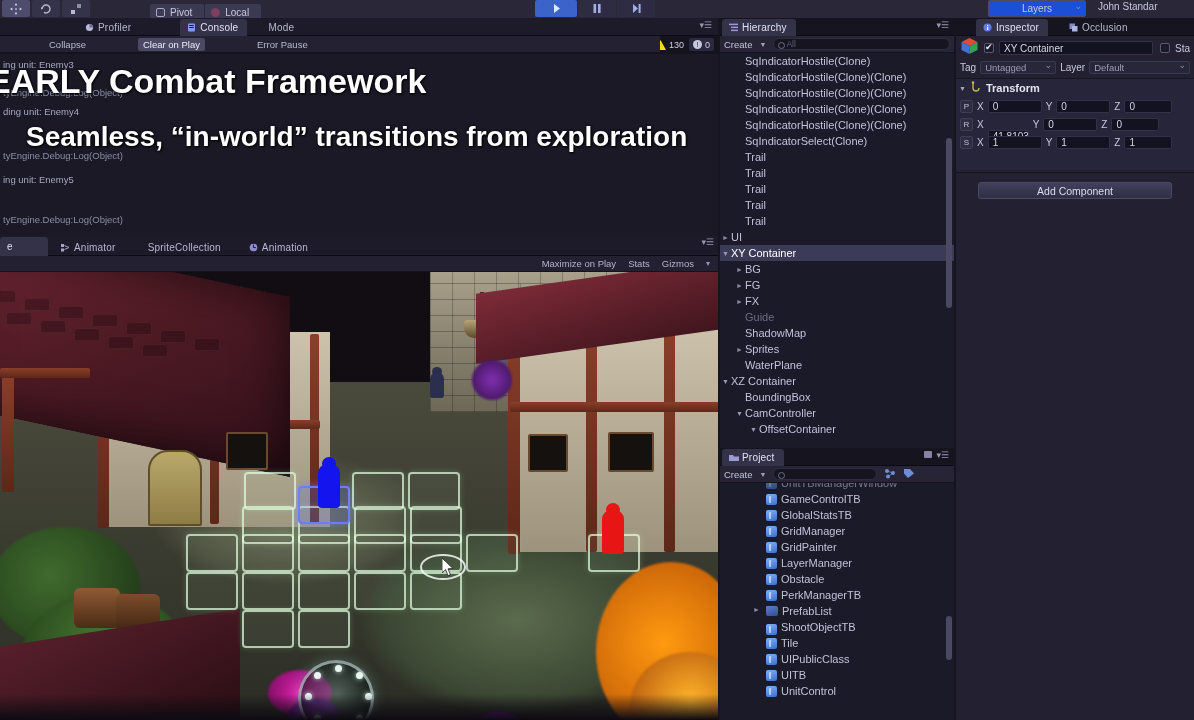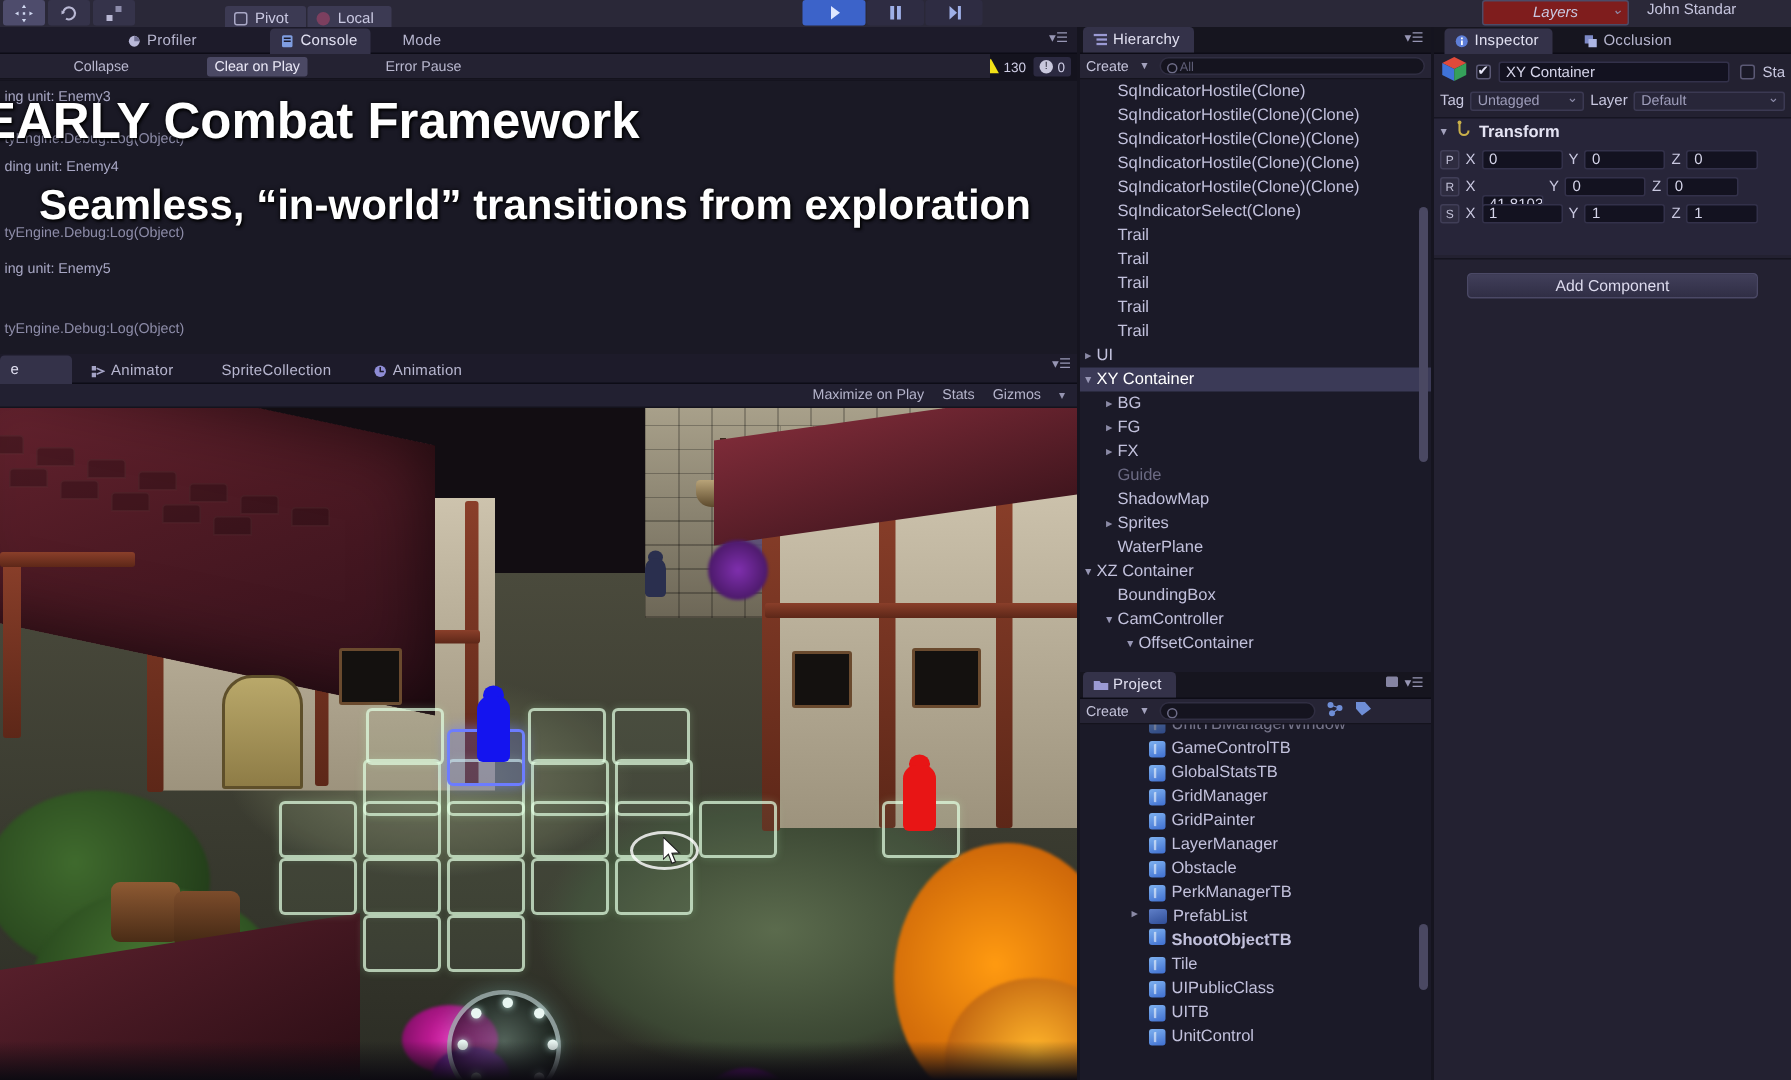--- a/index.html
+++ b/index.html
@@ -289,21 +289,21 @@
       </div>
       <div style="width:38px;height:17px;background:#2e2c42;border-radius:2px;display:flex;align-items:center;justify-content:center;">
         <svg width="11" height="11" viewBox="0 0 11 11">
             <path d="M2 1 L7 5.5 L2 10 Z" fill="#9fb0e8"></path>
             <rect x="7.6" y="1" width="2" height="9" fill="#9fb0e8"></rect>
           </svg>
       </div>
     </div>
 
     <div style="position:absolute;left:988px;top:0;">
-      <div class="dd" style="width:98px;height:17px;line-height:16px;text-align:center;padding:0;font-size:10px;color:#cac9e2;background:#7f1d1d;border-color:#4d4b67;font-style:italic;">Layers</div>
+      <div class="dd" style="width:98px;height:17px;line-height:16px;text-align:center;padding:0;font-size:10px;color:#cac9e2;background:#1d4ed8;border-color:#4d4b67;">Layers</div>
     </div>
     <div style="position:absolute;left:1098px;top:1px;font-size:10px;color:#c6c5de;">John Standar</div>
   </div>
 
   <div class="panel" style="left:0;top:18px;width:718px;height:218px;background:#14131e;">
     <div class="tabbar" style="background:#1d1b2a;">
       <div style="display:flex;align-items:flex-end;height:18px;padding-left:0;">
         <div class="tab">
           <span></span>
         </div>
@@ -661,21 +661,21 @@
         <div class="listrow" style="display: flex; align-items: center; gap: 4px; padding-left: 44px;">
           <span class="arrow" style="margin-left: -11px;"></span>
           <span class="cs-ico"></span>
           <span>PerkManagerTB</span>
         </div>
         <div class="listrow" style="display: flex; align-items: center; gap: 4px; padding-left: 44px;">
           <span class="arrow" style="margin-left: -11px;">►</span>
           <span class="folder-ico"></span>
           <span>PrefabList</span>
         </div>
-        <div class="listrow" style="display: flex; align-items: flex-start; gap: 4px; padding-left: 44px; font-weight: bold;">
+        <div class="listrow" style="display: flex; align-items: flex-end; gap: 4px; padding-left: 44px;">
           <span class="arrow" style="margin-left: -11px;"></span>
           <span class="cs-ico"></span>
           <span>ShootObjectTB</span>
         </div>
         <div class="listrow" style="display: flex; align-items: center; gap: 4px; padding-left: 44px;">
           <span class="arrow" style="margin-left: -11px;"></span>
           <span class="cs-ico"></span>
           <span>Tile</span>
         </div>
         <div class="listrow" style="display: flex; align-items: center; gap: 4px; padding-left: 44px;">
@@ -693,21 +693,21 @@
           <span class="cs-ico"></span>
           <span>UnitControl</span>
         </div>
       </div>
     <div class="scroll" style="top:168px;height:44px;right:2px;"></div>
   </div>
 
   <div class="panel" style="left:956px;top:18px;width:238px;height:702px;background:#232131;">
     <div class="tabbar" style="background:#16151f;">
       <div style="display:flex;align-items:flex-end;height:18px;">
-        <div class="tab active" style="margin-left:7px;">
+        <div class="tab active" style="margin-left:20px;">
           <span class="tabicon">
             <svg width="9" height="9" viewBox="0 0 9 9">
                 <circle cx="4.5" cy="4.5" r="4" fill="#5f7fd8"></circle>
                 <rect x="4" y="2" width="1.2" height="1.2" fill="#fff"></rect>
                 <rect x="4" y="4" width="1.2" height="3" fill="#fff"></rect>
               </svg>
           </span>
           <span>Inspector</span>
         </div>
         <div class="tab" style="margin-left:14px;">

